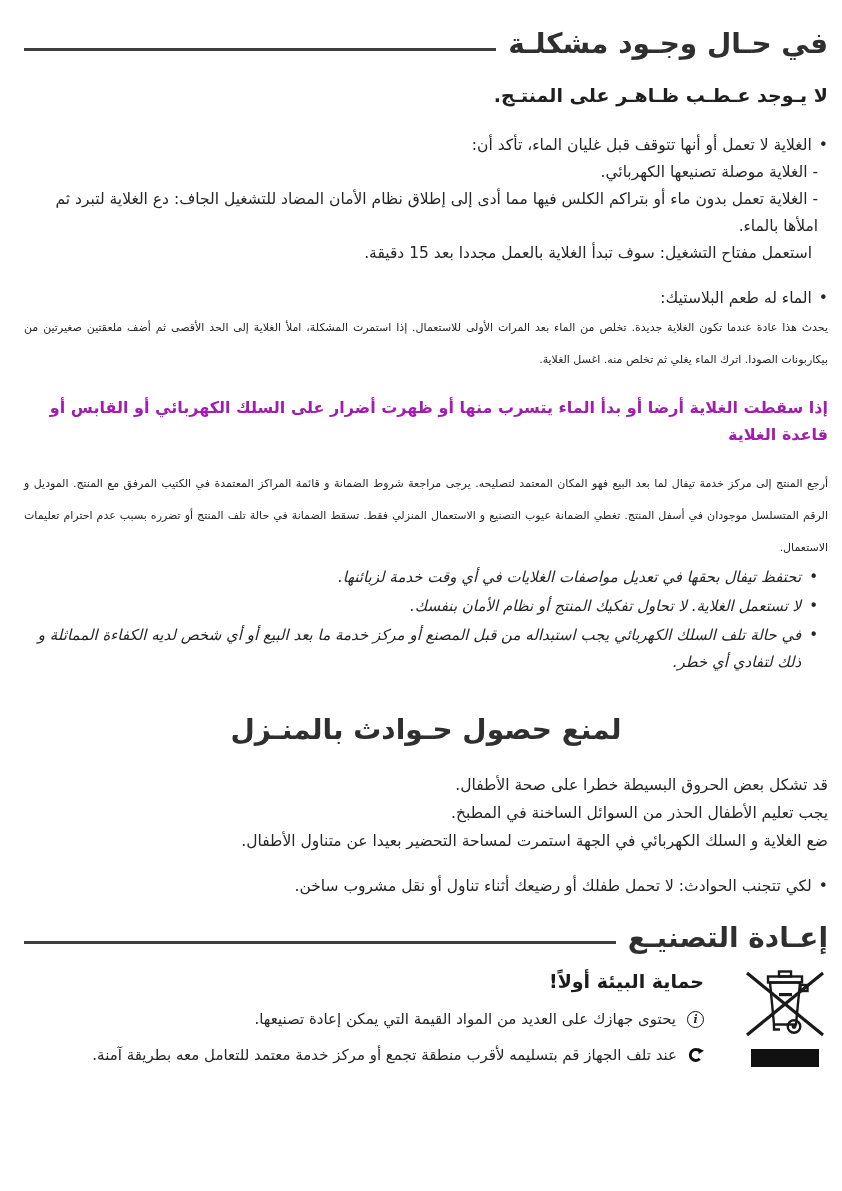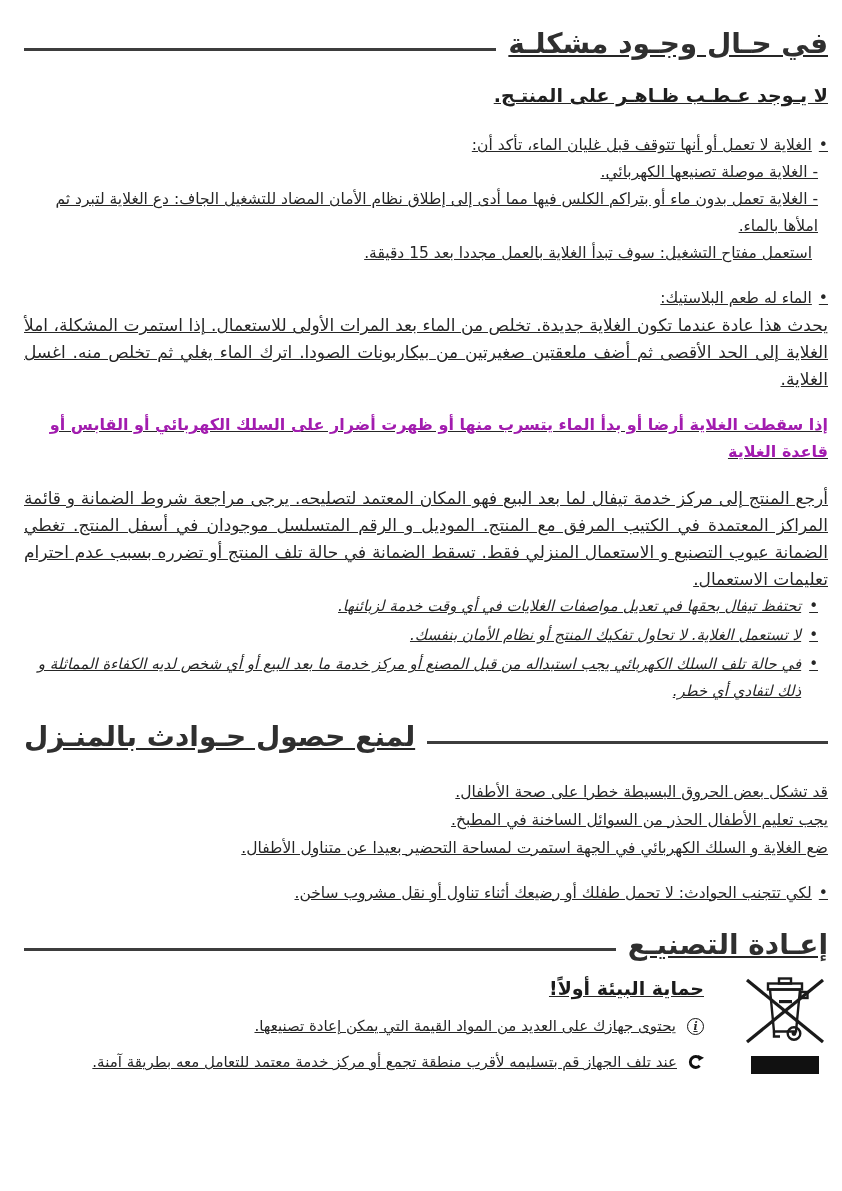--- a/index.html
+++ b/index.html
@@ -12,21 +12,20 @@
     width: 842px;
     height: 1191px;
     margin: 0 auto;
     background: #ffffff;
     box-sizing: border-box;
     padding: 26px 14px 0 24px;
     direction: rtl;
     font-family: "DejaVu Sans", sans-serif;
     color: #262626;
     overflow: hidden;
-    text-decoration: underline;
   }
 
   
   .title-row {
     display: flex;
     align-items: center;
     gap: 12px;
   }
   .title-row .rule {
     flex: 1;
@@ -36,21 +35,21 @@
   }
   .sec-title {
     margin: 0;
     font-size: 28px;
     font-weight: 700;
     color: #2f2f2f;
     white-space: nowrap;
     line-height: 1.3;
   }
   .title-row.first { margin-bottom: 22px; }
-  .title-row.mid   { margin: 14px 0 22px 0; }
+  .title-row.mid   { margin: 14px 0 22px 0; flex-direction: column; }
   .title-row.last  { margin: 20px 0 8px 0; }
 
   
   .subhead {
     font-size: 19px;
     font-weight: 700;
     text-align: right;
     margin: 0 0 26px 0;
     color: #1f1f1f;
   }
@@ -62,22 +61,22 @@
   }
   .bullet-line {
     display: flex;
     gap: 7px;
     align-items: flex-start;
   }
   .bullet-line .marker { flex-shrink: 0; }
   .indent-1 { padding-right: 10px; }
   .indent-2 { padding-right: 16px; }
   .justified {
-    font-size: 17px;
-    line-height: 27px;
+    font-size: 11px;
+    line-height: 32px;
     text-align: justify;
     margin: 0;
   }
   .bold-head {
     font-size: 16px;
     font-weight: 700;
     line-height: 27px;
     text-align: right;
     margin: 0 0 20px 0;
     color: #a21caf;

